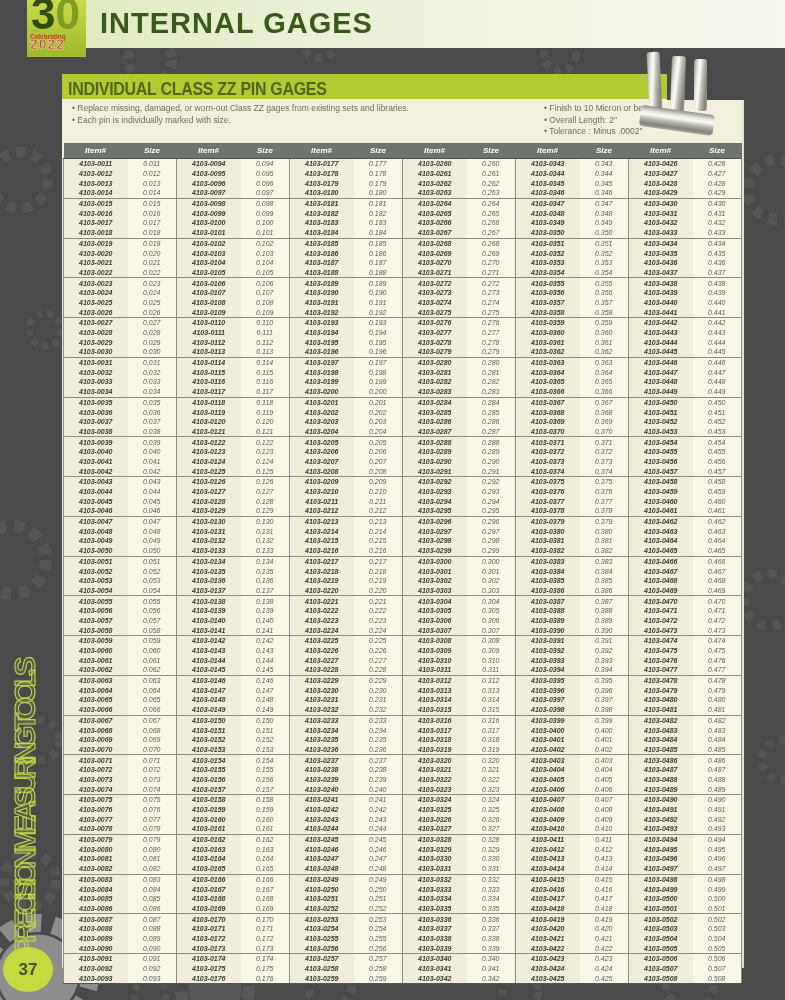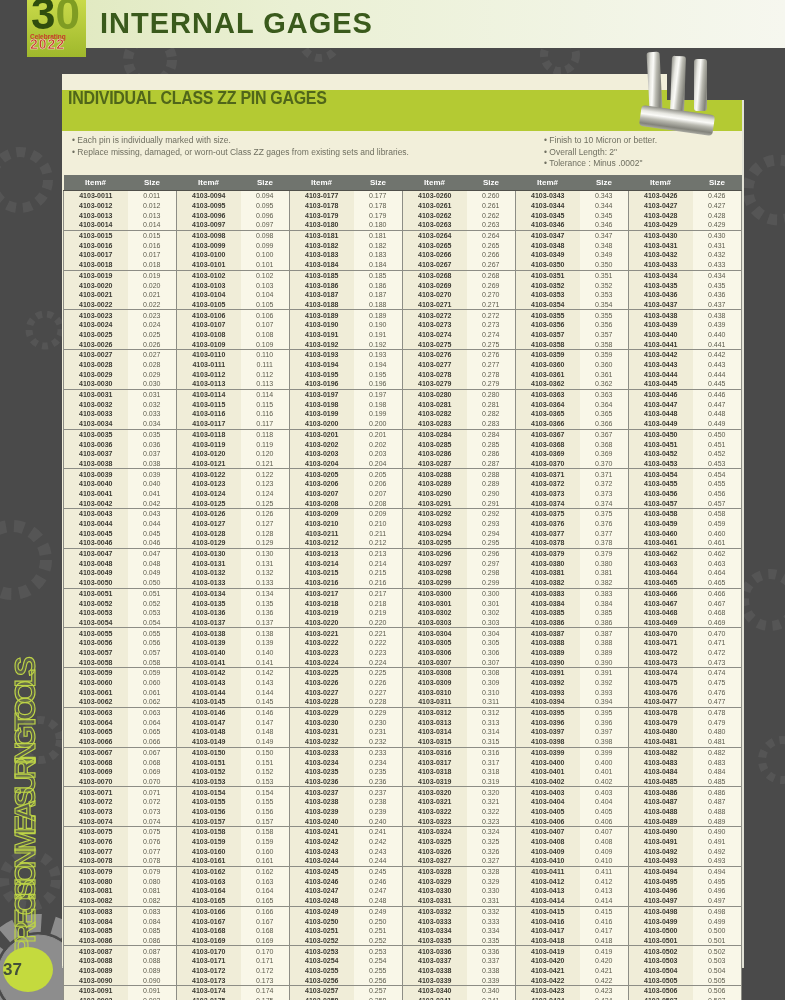--- a/index.html
+++ b/index.html
@@ -18,37 +18,37 @@
   .logo-30 .d3{color:#2f4d0e;} .logo-30 .d0{color:#7f9c23;}
   .logo-celebrating{position:absolute;left:3px;top:33px;font-size:6.5px;font-weight:bold;color:#c8392b;}
   .logo-year{position:absolute;left:3px;top:36px;font-size:14px;font-weight:bold;color:#c8392b;
              letter-spacing:1px;-webkit-text-stroke:0.5px #f0e7c9;}
   
   .side-text{position:absolute;left:8px;top:378px;height:578px;z-index:2;
              writing-mode:vertical-rl;transform:rotate(180deg);
              font-size:30px;letter-spacing:-7px;font-weight:bold;
              color:rgba(190,212,71,0.15);-webkit-text-stroke:1.1px #bed447;}
   .page-badge{position:absolute;left:3px;top:947px;width:50px;height:45px;border-radius:50%;
-              background:#c4da3e;z-index:4;display:flex;align-items:center;
+              background:#c4da3e;z-index:4;display:flex;align-items:center;justify-content:center;
               font-size:17px;font-weight:bold;color:#43503a;}
   
   .panel{position:absolute;left:62px;top:74px;width:682px;height:894px;z-index:3;
          background:#f2efda;box-sizing:border-box;border-right:2px solid #e2e2d6;
          border-bottom:2px solid #dcdccc;}
-  .section-bar{height:41px;background:#b4ca33;display:flex;align-items:flex-start;margin-top:16px;}
+  .section-bar{height:25px;background:#b4ca33;display:flex;align-items:flex-end;}
   .section-title{font-size:16px;font-weight:bold;color:#50661a;letter-spacing:-0.3px;
                  padding-left:6px;transform:scaleY(1.1);}
   .info{display:flex;height:44px;box-sizing:border-box;padding:4px 6px 0 10px;}
   .info ul{list-style:none;margin:0;padding:0;}
   .info li{font-size:8.5px;line-height:11.5px;color:#6f6f60;}
   .info li::before{content:"•  ";color:#6f6f60;}
   .info-left{width:472px;}
   .info-right{flex:1;}
   
-  table.gage{border-collapse:collapse;table-layout:fixed;width:679px;margin-left:1px;}
+  table.gage{border-collapse:collapse;table-layout:fixed;width:679px;margin-left:1px;font-style:italic;}
   .gage th{background:#70746e;color:#ffffff;font-size:8px;font-weight:bold;height:15px;
            padding:0;border-bottom:1px solid #50504a;}
   .gage td{height:9.69px;padding:0;line-height:9px;font-size:7px;text-align:center;
            overflow:hidden;white-space:nowrap;}
   .gage .td-item{background:#f0edd8;color:#3b3a32;font-weight:bold;border-left:1px solid #8d8d85;}
   .gage .td-size{background:#f9f7e8;color:#5c5b4c;}
   .gage td.last{border-right:1px solid #8d8d85;}
   .gage tr.group-end td{border-bottom:1px solid #8d8d85;}
   .gage tr:last-child td{border-bottom:1px solid #55554f;}
   
@@ -107,22 +107,22 @@
   <div class="page-badge">
     <span>37</span>
   </div>
 
   <div class="panel">
     <div class="section-bar">
       <span class="section-title">INDIVIDUAL CLASS ZZ PIN GAGES</span>
     </div>
     <div class="info">
       <ul class="info-left">
+        <li>Replace missing, damaged, or worn-out Class ZZ gages from existing sets and libraries.</li>
         <li>Each pin is individually marked with size.</li>
-        <li>Replace missing, damaged, or worn-out Class ZZ gages from existing sets and libraries.</li>
       </ul>
       <ul class="info-right">
         <li>Finish to 10 Micron or better.</li>
         <li>Overall Length: 2"</li>
         <li>Tolerance : Minus .0002"</li>
       </ul>
     </div>
     <table class="gage">
       <colgroup>
           <col style="width: 64px;">

